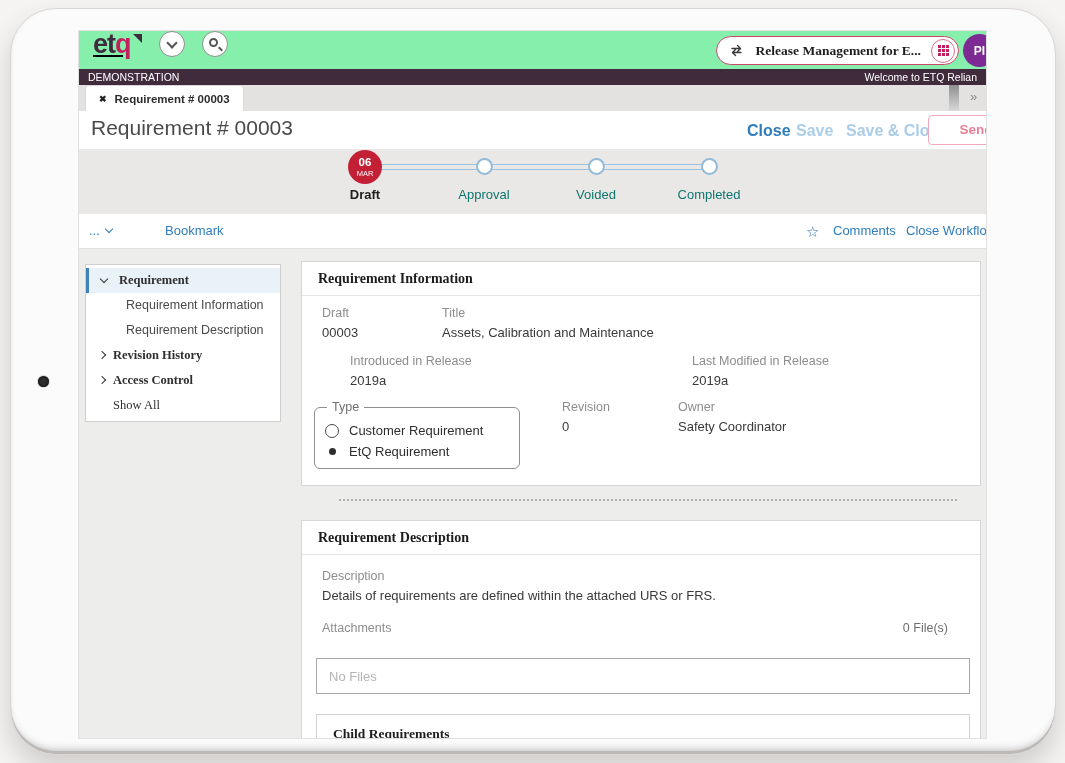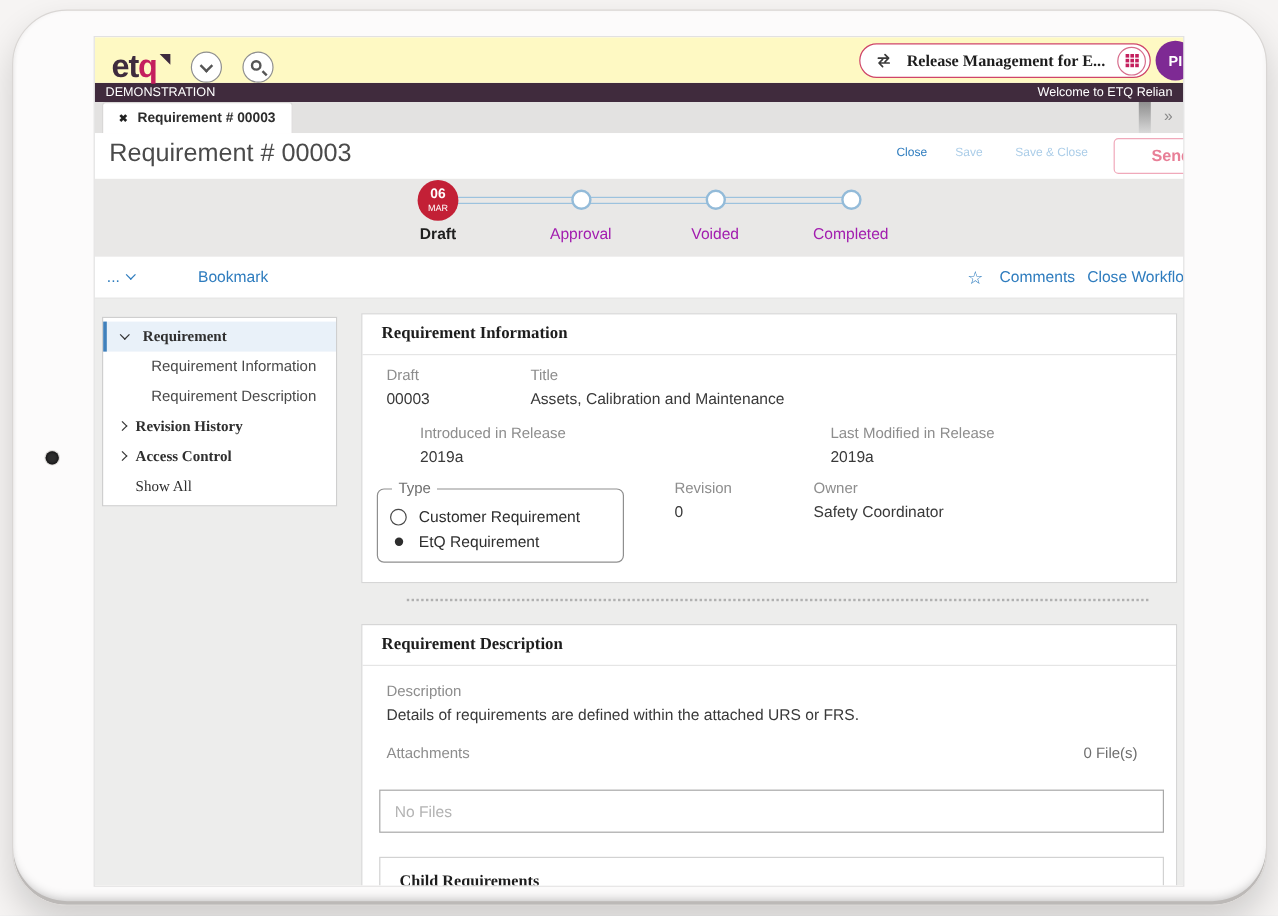--- a/index.html
+++ b/index.html
@@ -24,21 +24,21 @@
     border-radius:50%; background:#2d2d2d;
     box-shadow: inset 0 0 3px #000, 0 0 0 1px #dddad8;
   }
   
   .screen {
     position:absolute; left:68px; top:22px; width:907px; height:707px;
     background:#fff; overflow:hidden;
     box-shadow:0 0 0 1px rgba(0,0,0,.10);
   }
   
-  .app-header { position:relative; height:38px; background:#fef9c3; display:flex; align-items:flex-end; padding-left:14px; }
+  .app-header { position:relative; height:38px; background:#86efac; display:flex; align-items:flex-start; padding-left:14px;text-decoration:underline; }
   .logo { font-weight:bold; font-size:27px; letter-spacing:-1px; line-height:1; display:flex; align-items:flex-start; }
   .logo .p1 { color:#3e2b3e; }
   .logo .p2 { color:#c41f5e; }
   .logo-mark { width:0; height:0; border-top:9px solid #3e2b3e; border-left:9px solid transparent; margin-left:2px; margin-top:3px; }
   .circle-btn {
     width:26px; height:26px; border:1.5px solid #8f8f8f; border-radius:50%;
     margin-left:17px; position:relative; cursor:pointer; background:#fff;
   }
   .chev { display:inline-block; width:8px; height:8px; border-right:2px solid #555; border-bottom:2px solid #555; }
   .circle-btn .chev { position:absolute; left:8px; top:7px; transform:rotate(45deg); }
@@ -69,21 +69,21 @@
     position:absolute; left:6px; top:0; height:26px; padding:0 13px;
     background:#fff; border:1px solid #d9d8d7; border-bottom:none; border-radius:3px 3px 0 0;
     display:flex; align-items:center; gap:8px; font-size:11.5px; font-weight:bold; color:#2c2c2c; cursor:pointer;
   }
   .tab .x { font-size:9px; color:#222; }
   .tab-scrollbar { position:absolute; left:870px; top:0; width:10px; height:26px; background:linear-gradient(to bottom,#8f8f8f,#d9d9d9); cursor:pointer; }
   .tab-overflow { position:absolute; left:891px; top:4px; color:#8a8a8a; font-size:13px; cursor:pointer; }
   
   .titlebar { position:relative; height:38px; background:#fff; }
   .page-title { position:absolute; left:12px; top:5px; font-size:21px; color:#4a4a4a; }
-  .act { position:absolute; top:11px; font-size:10px; font-weight:400; cursor:pointer; white-space:nowrap; }
+  .act { position:absolute; top:11px; font-size:16px; font-weight:700; cursor:pointer; white-space:nowrap; }
   .act.enabled { color:#2e7cbe; }
   .act.disabled { color:#abcde8; cursor:default; }
   .send-btn {
     position:absolute; left:849px; top:4px; width:96px; height:30px;
     background:#fff; border:1.5px solid #f0a9ba; border-radius:4px;
     color:#e87f97; font-size:13.5px; font-weight:600; text-align:center; line-height:27px; cursor:pointer;
   }
   
   .stepper { position:relative; height:65px; background:#e9e8e7; }
   .track {
@@ -92,21 +92,21 @@
   }
   .step { position:absolute; top:0; width:120px; text-align:center; }
   .step .badge {
     width:34px; height:34px; border-radius:50%; background:#c32036; color:#fff;
     margin:1px auto 0; display:flex; flex-direction:column; align-items:center; justify-content:center; line-height:1;
   }
   .step .badge .d { font-size:11.5px; font-weight:bold; }
   .step .badge .m { font-size:7.5px; margin-top:1px; }
   .step .dot { width:17px; height:17px; border-radius:50%; background:#fff; border:2px solid #93bbd9; margin:9px auto 0; }
   .step .lbl-cur { margin-top:3px; font-size:13px; font-weight:600; color:#1f1f1f; }
-  .step .lbl { margin-top:12px; font-size:13px; color:#a21caf; }
+  .step .lbl { margin-top:12px; font-size:13px; color:#0f766e; }
   
   .toolbar { position:relative; height:35px; background:#fff; border-bottom:1px solid #e2e2e2; font-size:13px; color:#2e7cbe; }
   .toolbar .item { position:absolute; top:9px; cursor:pointer; white-space:nowrap; }
   .toolbar .chev-sm { display:inline-block; width:6px; height:6px; border-right:1.5px solid #2e7cbe; border-bottom:1.5px solid #2e7cbe; transform:rotate(45deg); margin-left:6px; vertical-align:3px; }
   .star { font-size:15px; }
   
   .content { position:relative; height:489px; background:#ededec; overflow:hidden; }
   
   .tree { position:absolute; left:6px; top:15px; width:196px; background:#fff; border:1px solid #cfcfcf; padding:3px 0; }
   .tree .row { position:relative; height:25px; line-height:25px; font-size:12.5px; color:#2f2f2f; cursor:pointer; }

